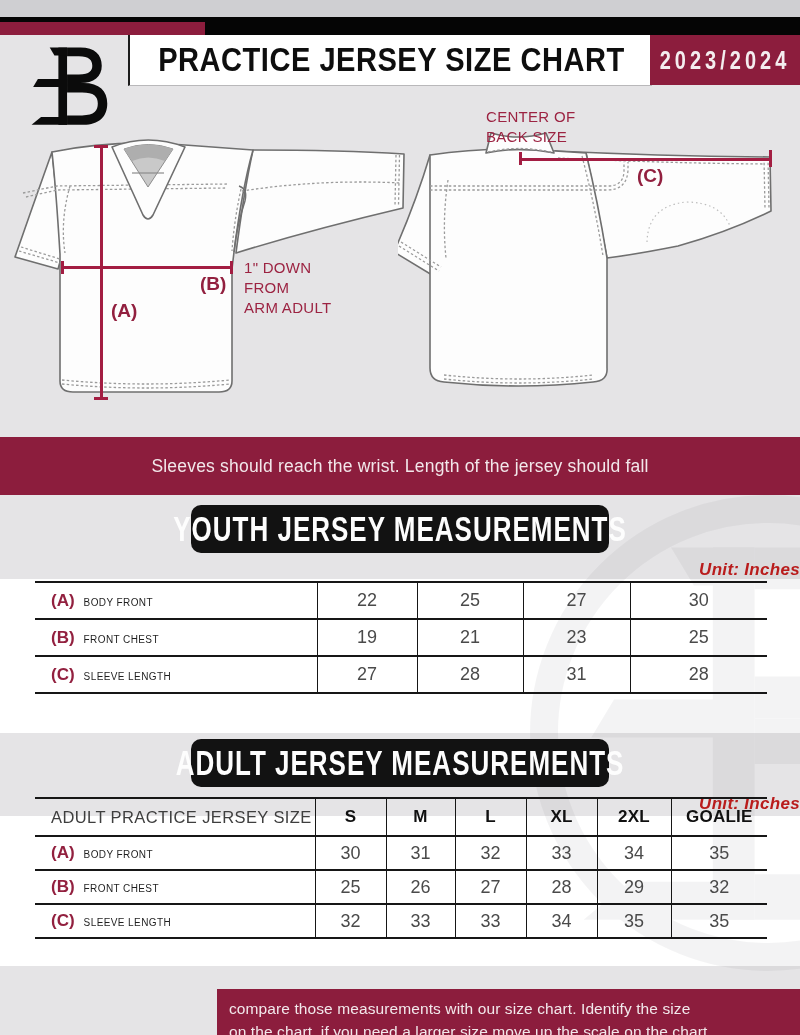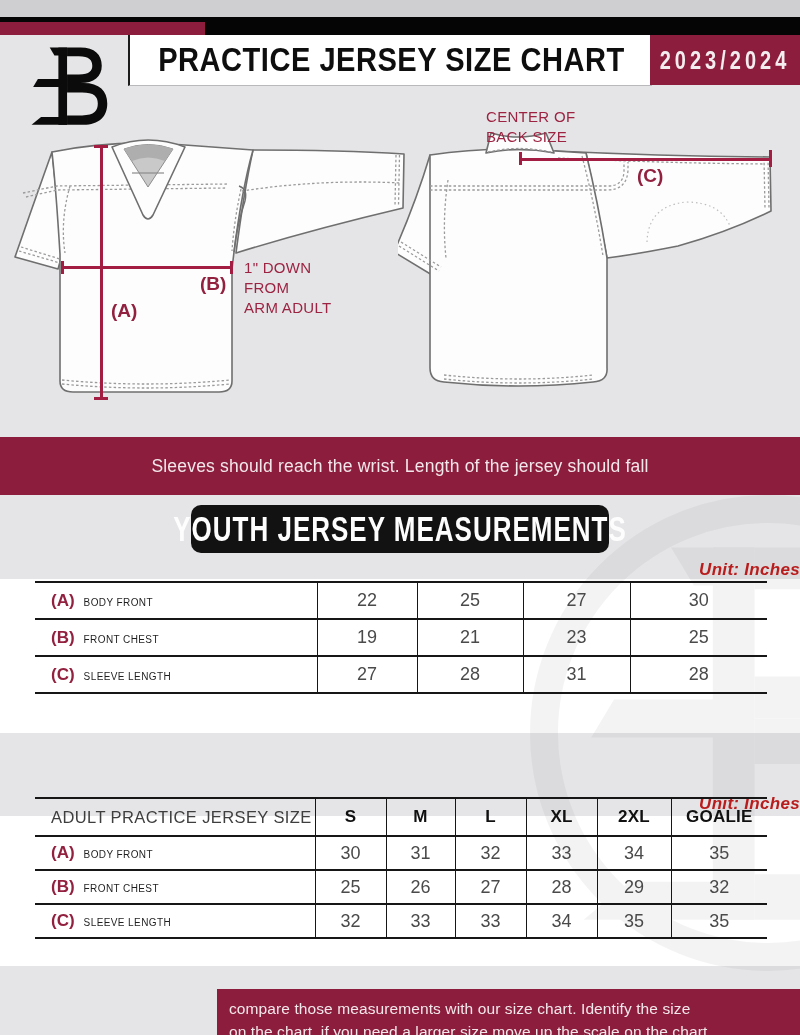--- a/index.html
+++ b/index.html
@@ -252,20 +252,23 @@
     <tr style="height:37px">
       <td><span class="rkey">(C)</span><span class="rlabel">SLEEVE LENGTH</span></td>
       <td class="val">27</td>
       <td class="val">28</td>
       <td class="val">31</td>
       <td class="val">28</td>
     </tr>
   </tbody>
     </table>
 
+  <div class="abs pill" style="top:722px">
+    <span>ADULT JERSEY MEASUREMENTS</span>
+  </div>
   <div class="abs unit" style="top:777px">Unit: Inches</div>
 
   <table class="meas-table" style="top:780px">
     <colgroup>
       <col style="width:280px">
         <col style="width:71px">
         <col style="width:69px">
         <col style="width:71px">
       <col style="width:71px">
         <col style="width:74px">

